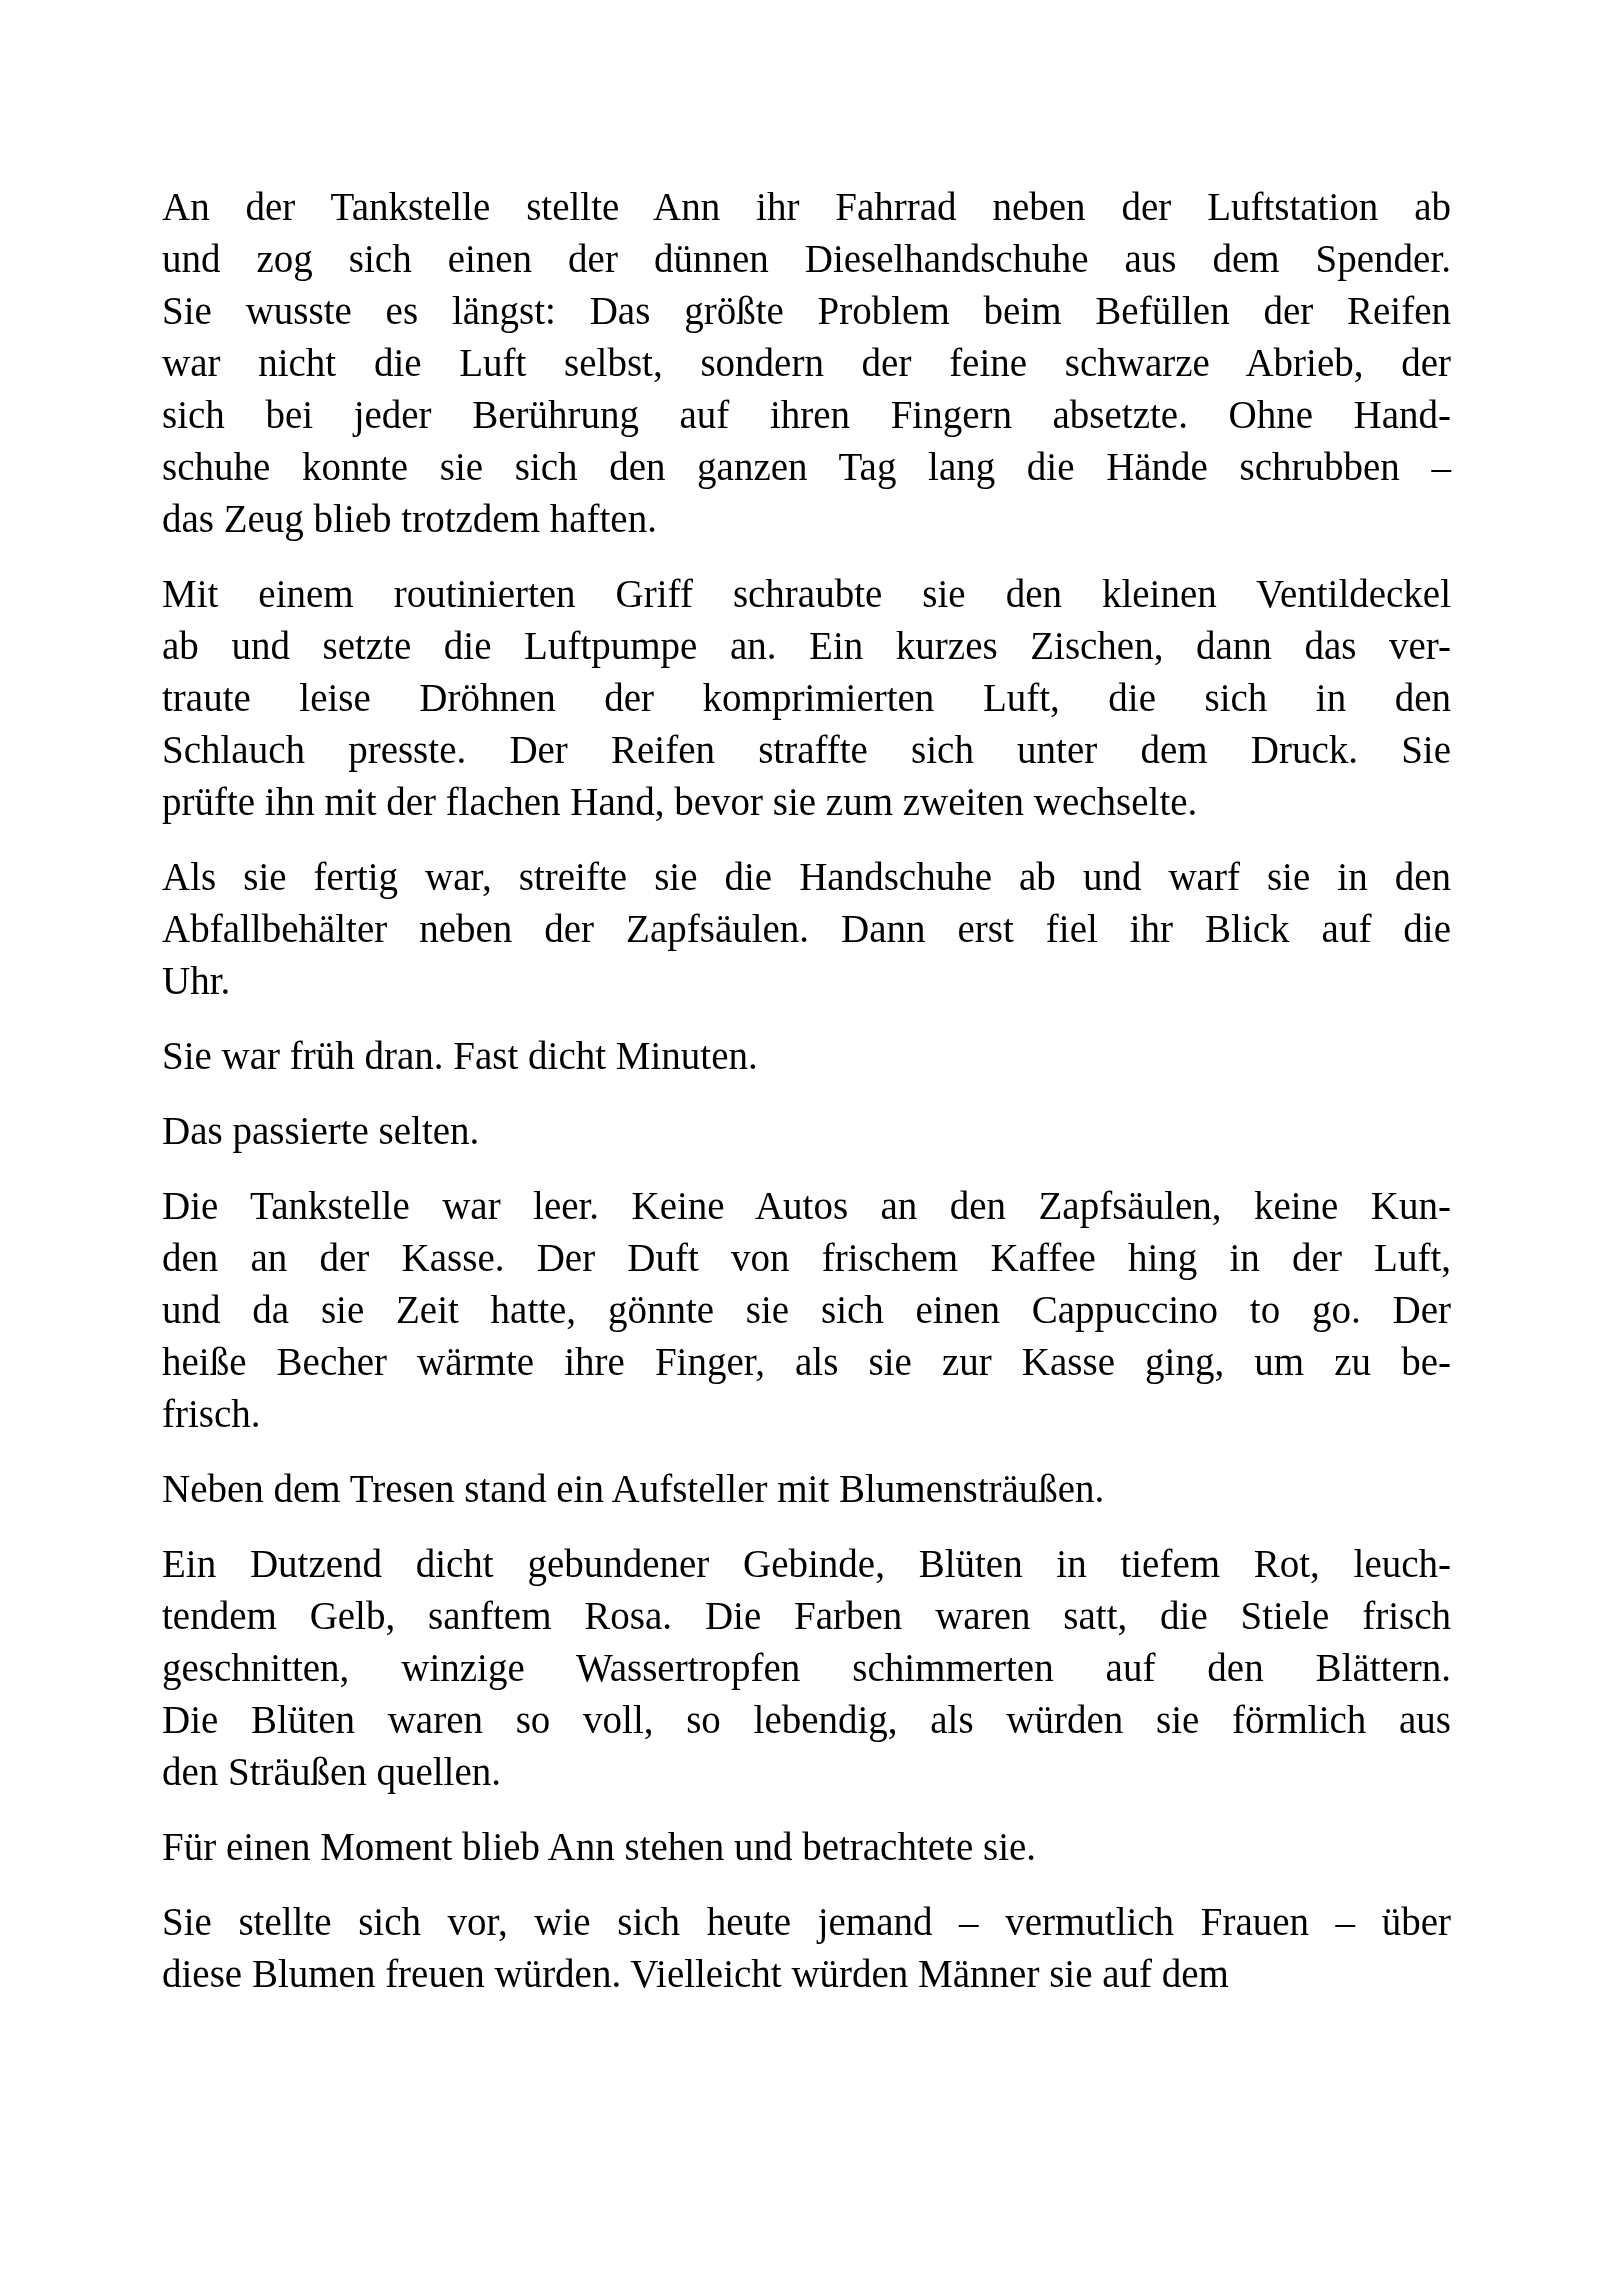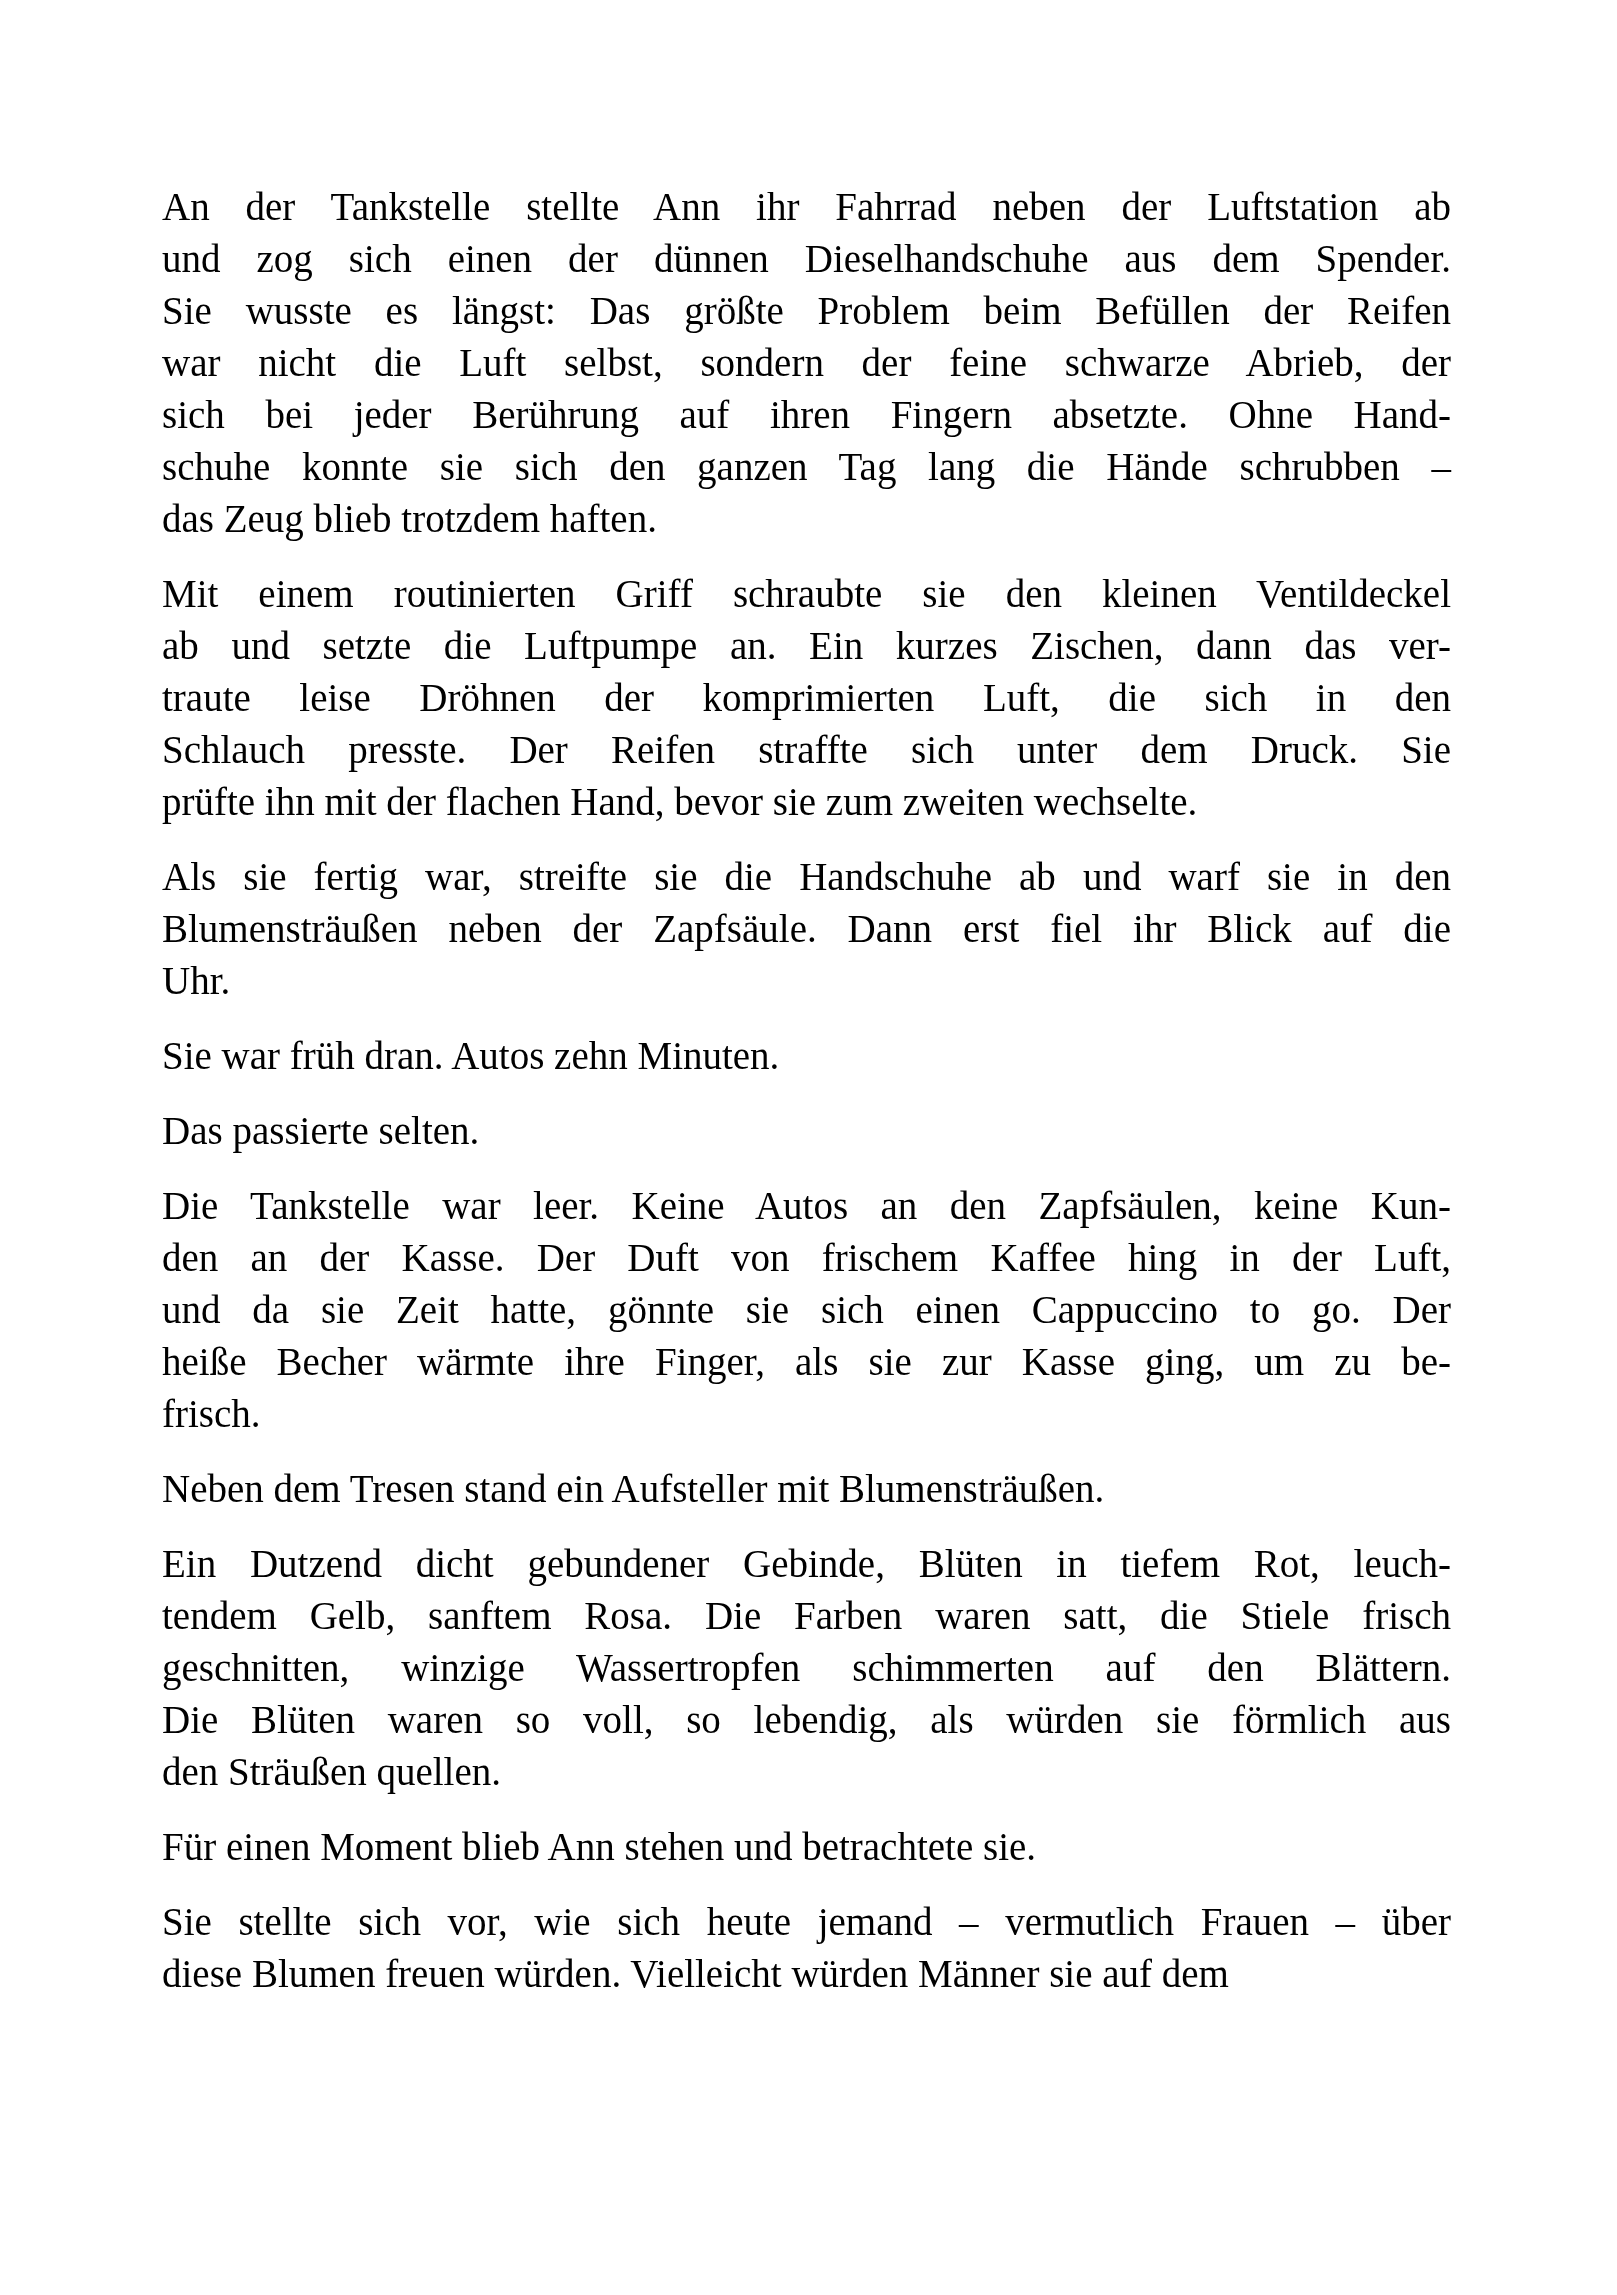--- a/index.html
+++ b/index.html
@@ -63,25 +63,25 @@
       </div>
       <div class="para">
         <div class="line">Mit einem routinierten Griff schraubte sie den kleinen Ventildeckel</div>
         <div class="line">ab und setzte die Luftpumpe an. Ein kurzes Zischen, dann das ver-</div>
         <div class="line">traute leise Dröhnen der komprimierten Luft, die sich in den</div>
         <div class="line">Schlauch presste. Der Reifen straffte sich unter dem Druck. Sie</div>
         <div class="line last">prüfte ihn mit der flachen Hand, bevor sie zum zweiten wechselte.</div>
       </div>
       <div class="para">
         <div class="line">Als sie fertig war, streifte sie die Handschuhe ab und warf sie in den</div>
-        <div class="line">Blumensträußen neben der Zapfsäule. Dann erst fiel ihr Blick auf die</div>
+        <div class="line">Abfallbehälter neben der Zapfsäulen. Dann erst fiel ihr Blick auf die</div>
         <div class="line last">Uhr.</div>
       </div>
       <div class="para">
-        <div class="line last">Sie war früh dran. Autos zehn Minuten.</div>
+        <div class="line last">Sie war früh dran. Fast dicht Minuten.</div>
       </div>
       <div class="para">
         <div class="line last">Das passierte selten.</div>
       </div>
       <div class="para">
         <div class="line">Die Tankstelle war leer. Keine Autos an den Zapfsäulen, keine Kun-</div>
         <div class="line">den an der Kasse. Der Duft von frischem Kaffee hing in der Luft,</div>
         <div class="line">und da sie Zeit hatte, gönnte sie sich einen Cappuccino to go. Der</div>
         <div class="line">heiße Becher wärmte ihre Finger, als sie zur Kasse ging, um zu be-</div>
         <div class="line last">frisch.</div>

